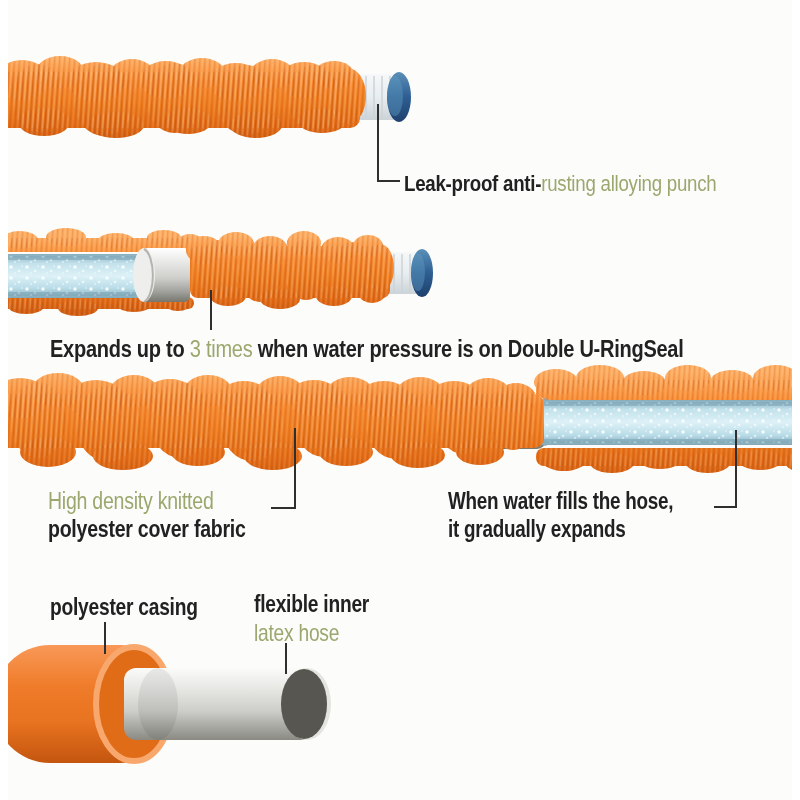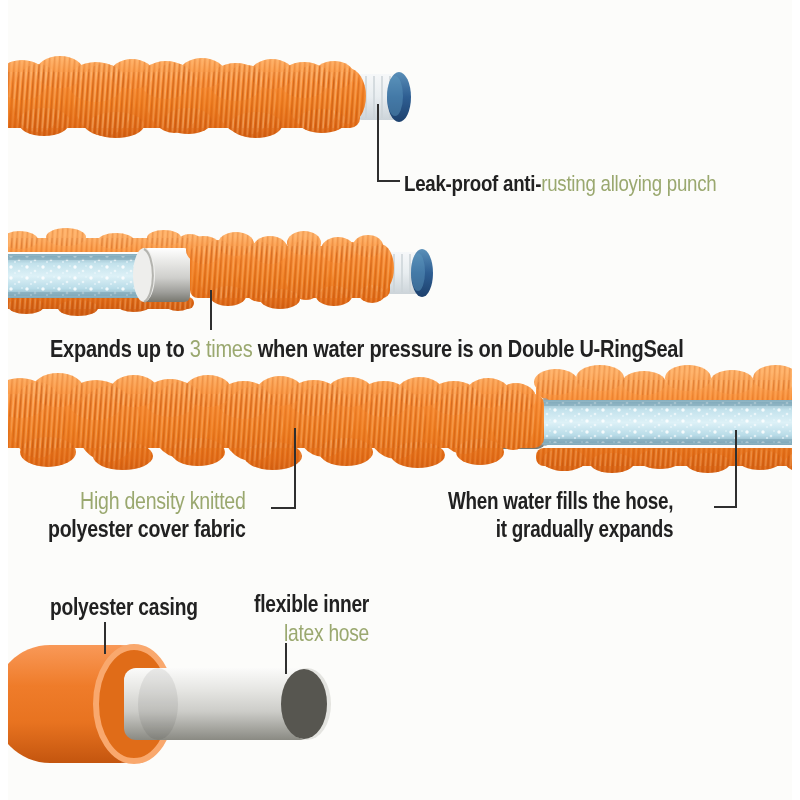--- a/index.html
+++ b/index.html
@@ -1,19 +1,19 @@
 <!DOCTYPE html>
 <html><head>
 <meta charset="utf-8">
 <style>
   html,body{margin:0;padding:0;}
   body{font-family:"Liberation Sans", sans-serif; background:#ffffff;}
   .stage{
     position:relative; width:784px; height:800px; margin:0 auto;
-    background:#fcfcfa; overflow:hidden;text-align:right;
+    background:#fcfcfa; overflow:hidden;
   }
   .stage svg.art{position:absolute; left:0; top:0;}
   .label{
     position:absolute; white-space:nowrap; color:#212121;
     font-size:23px; font-weight:700; letter-spacing:-0.3px;
     transform:scaleX(0.85); transform-origin:0 50%;
   }
   .label .green{color:#9aa86f; font-weight:400;}
   .label .black{color:#212121; font-weight:700;}
   .two-line{line-height:28px;}

